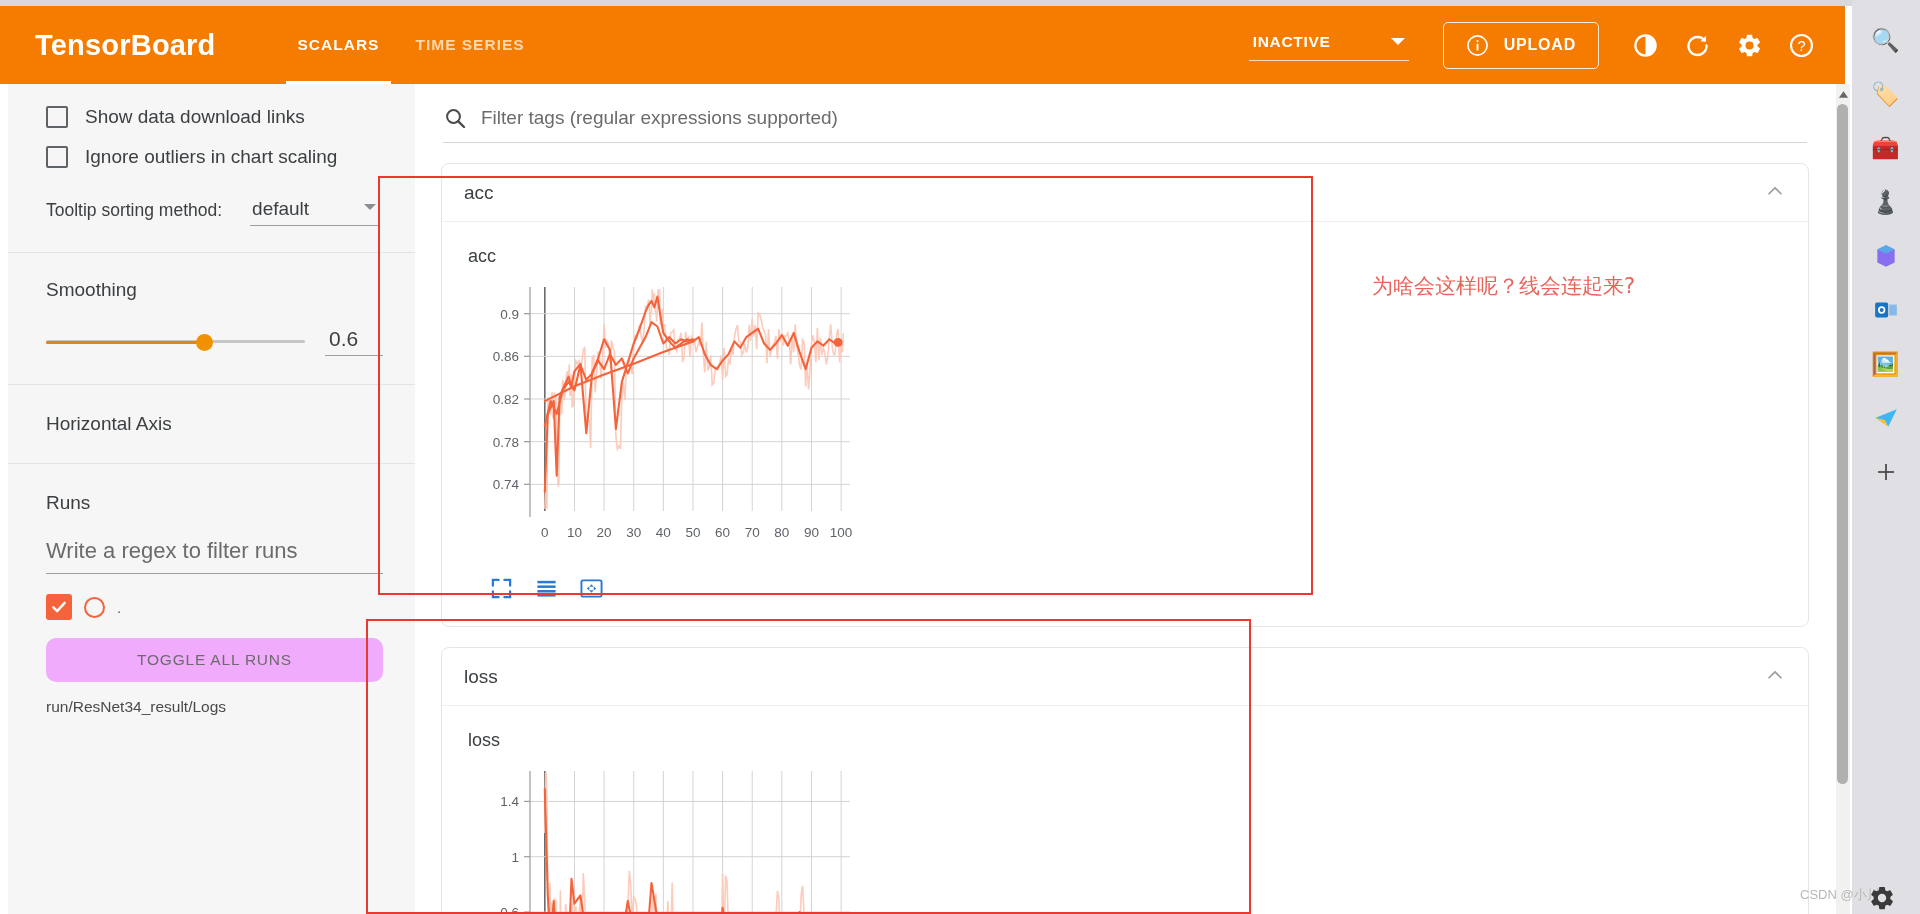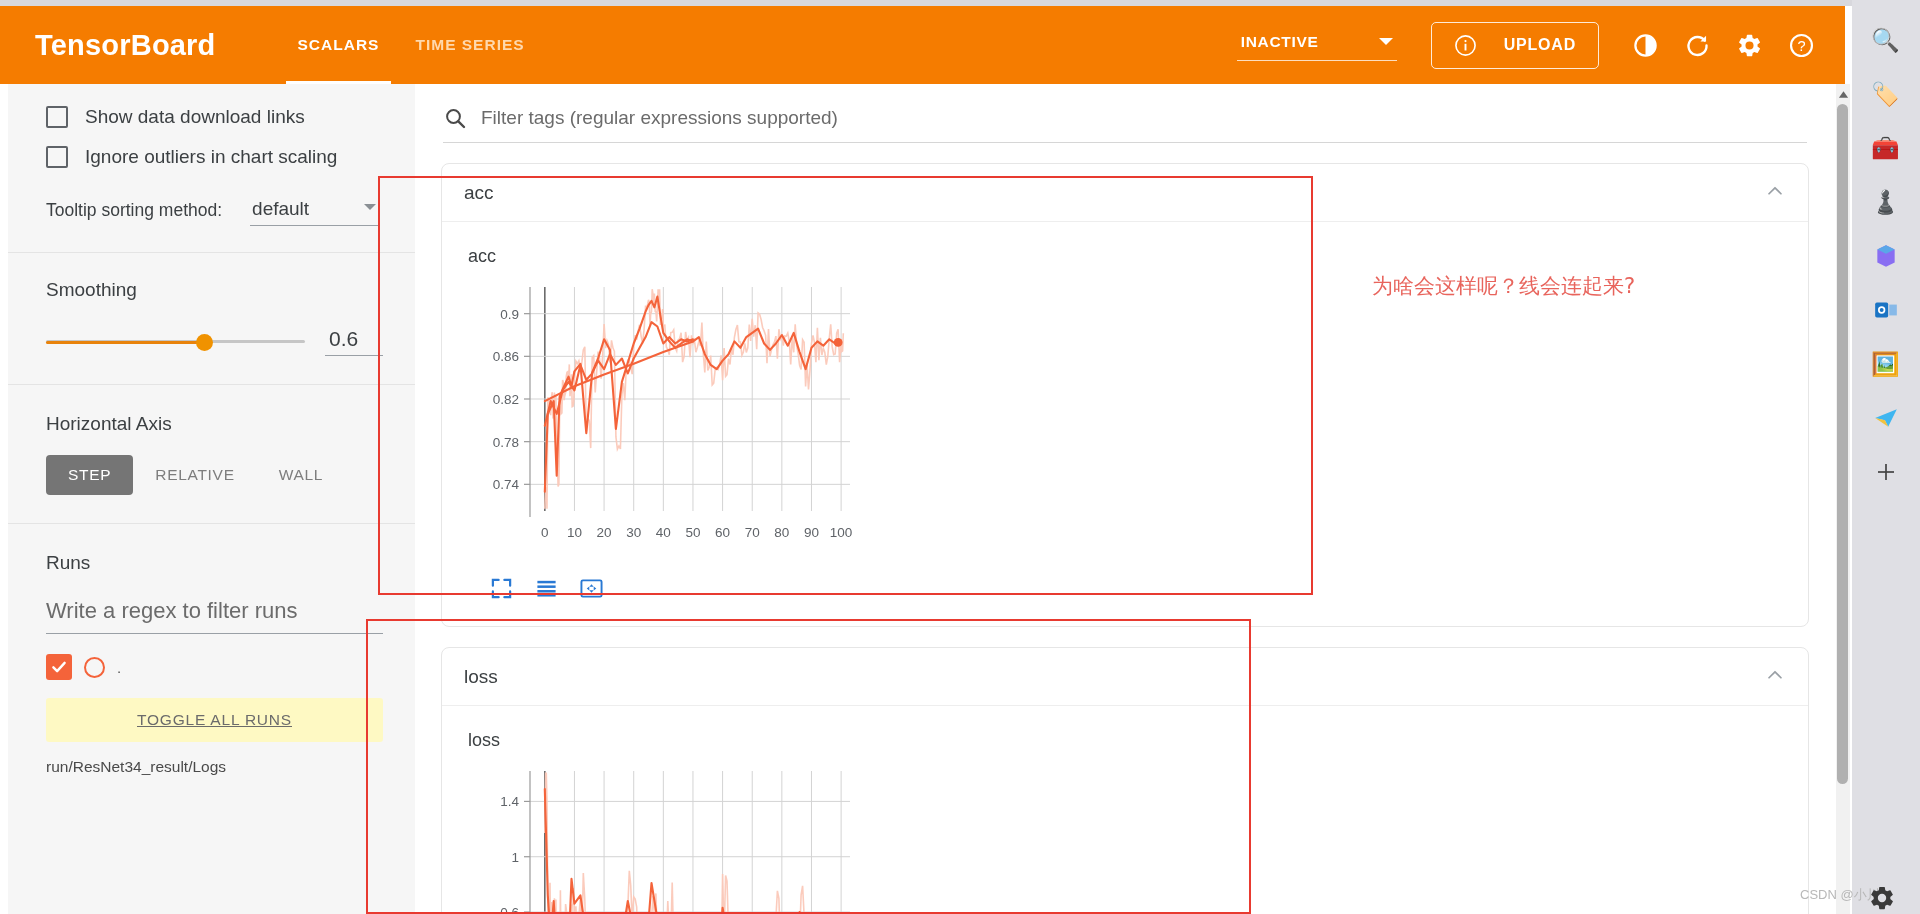--- a/index.html
+++ b/index.html
@@ -37,21 +37,21 @@
     display: flex; align-items: center; gap: 56px;
     color: #fff; font-size: 15.5px; font-weight: bold; letter-spacing: .7px;
     border-bottom: 1.5px solid rgba(255,255,255,.75);
     padding: 3px 4px 9px 4px; margin-right: 34px; cursor: pointer; min-width: 160px; justify-content: space-between;
   }
   .caret-down {
     width: 0; height: 0; border-left: 7px solid transparent; border-right: 7px solid transparent;
     border-top: 7px solid #fff;
   }
   .upload-btn {
-    display: flex; align-items: center; gap: 27px;
+    display: flex; align-items: center; gap: 15px;
     border: 1.5px solid rgba(255,255,255,.85); border-radius: 5px;
     color: #fff; font-size: 16px; font-weight: bold; letter-spacing: .8px;
     padding: 11px 22px; cursor: pointer; margin-right: 20px; white-space: nowrap;
   }
   .icon-btn {
     width: 52px; height: 52px; display: flex; align-items: center; justify-content: center;
     color: #fff; cursor: pointer;
   }
 
   
@@ -98,22 +98,22 @@
   }
   .run-row { display:flex; align-items:center; gap: 12px; }
   .run-check {
     width: 26px; height:26px; border-radius:3px; background:#f4633a; display:flex;
     align-items:center; justify-content:center; cursor:pointer; flex:none;
   }
   .run-check svg { width:18px; height:18px; }
   .run-circle { width: 21px; height:21px; border-radius:50%; border:2.5px solid #f4633a; flex:none;}
   .run-dot { font-size: 15px; color:#555; }
   .toggle-all {
-    background:#fef9c3; color:#6b6b6b; font-size: 15.5px; letter-spacing:.8px;
-    text-align:center; padding: 13px 0; border-radius:3px; cursor:pointer; white-space:nowrap;text-decoration:underline;
+    background:#f0abfc; color:#6b6b6b; font-size: 15.5px; letter-spacing:.8px;
+    text-align:center; padding: 13px 0; border-radius:10px; cursor:pointer; white-space:nowrap;
   }
   .run-name { font-size: 15.5px; color:#4a4a4a; }
 
   
   .main {
     position: absolute; left: 415px; top: 84px; width: 1420px; height: 830px; background:#fff;
     overflow: hidden;
   }
   .filterbar { padding: 22px 28px 0 28px; }
   .filter-inner {
@@ -255,25 +255,20 @@
           <div class="slider-thumb" style="left:58%;"></div>
         </div>
         <div class="smooth-val">0.6</div>
       </div>
     </div>
 
     <div class="divider"></div>
 
     <div class="sb-section" style="padding-top:28px; padding-bottom:28px;">
       <div class="sb-title">Horizontal Axis</div>
-      <div class="axis-btns" style="margin-top:20px;">
-        <div class="axis-btn active">STEP</div>
-        <div class="axis-btn">RELATIVE</div>
-        <div class="axis-btn">WALL</div>
-      </div>
     </div>
 
     <div class="divider"></div>
 
     <div class="sb-section" style="padding-top:28px;">
       <div class="sb-title">Runs</div>
       <div class="runs-filter" style="margin-top:24px;">Write a regex to filter runs</div>
 
       <div class="run-row" style="margin-top:20px;">
         <span class="run-check">

